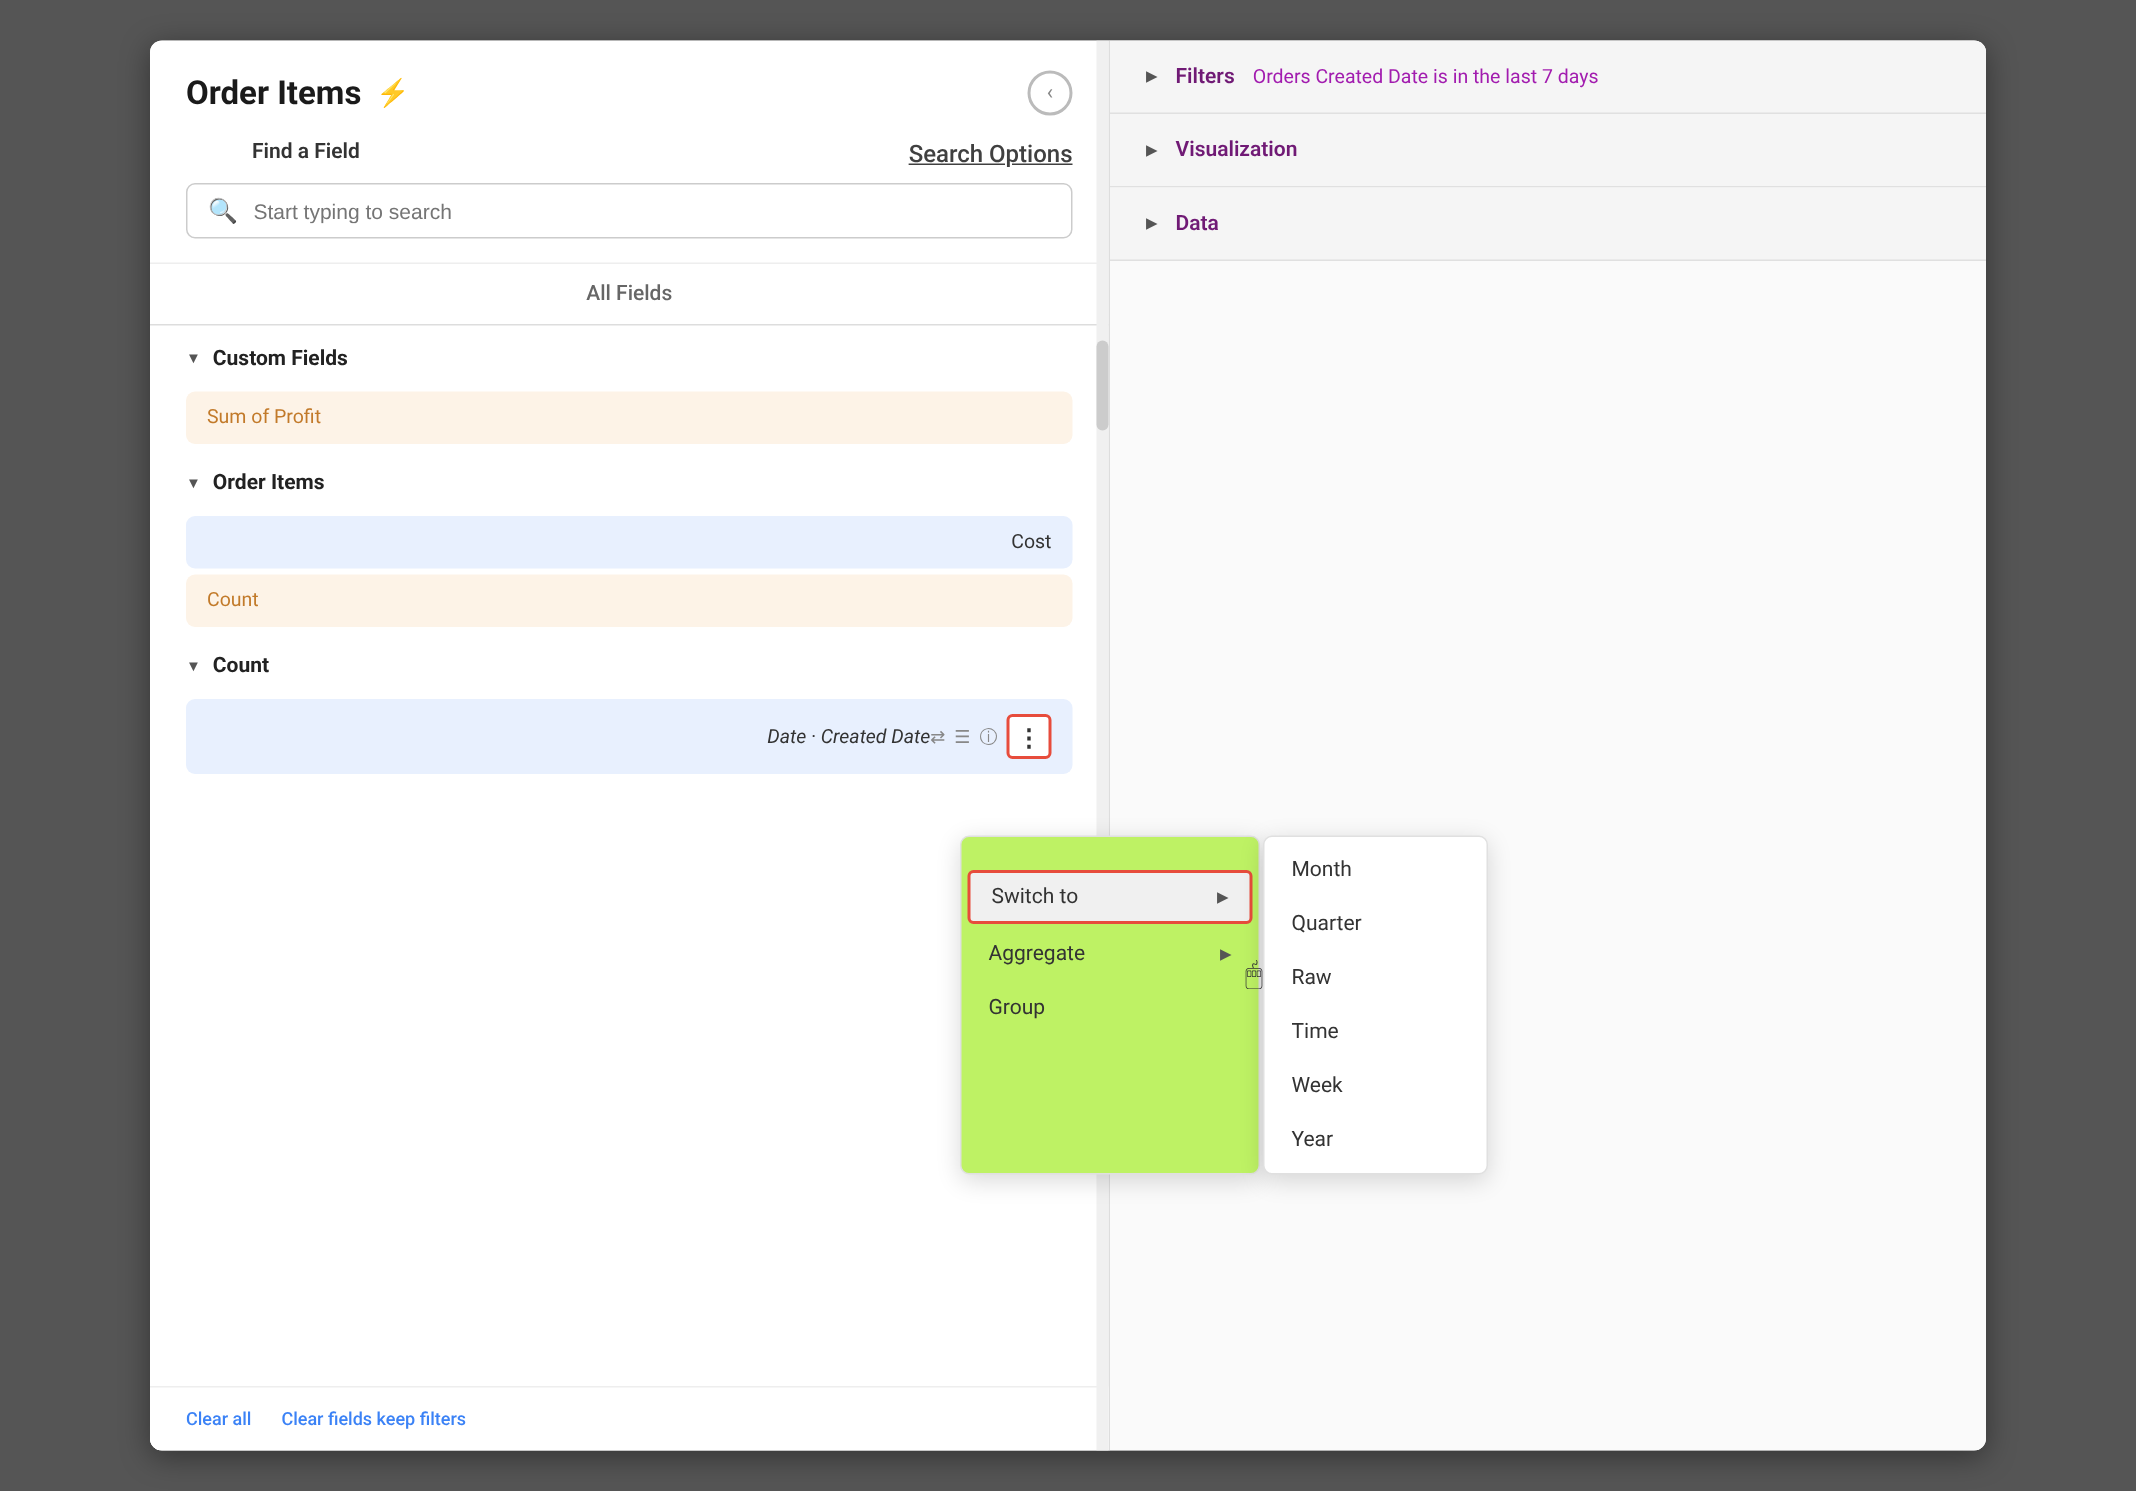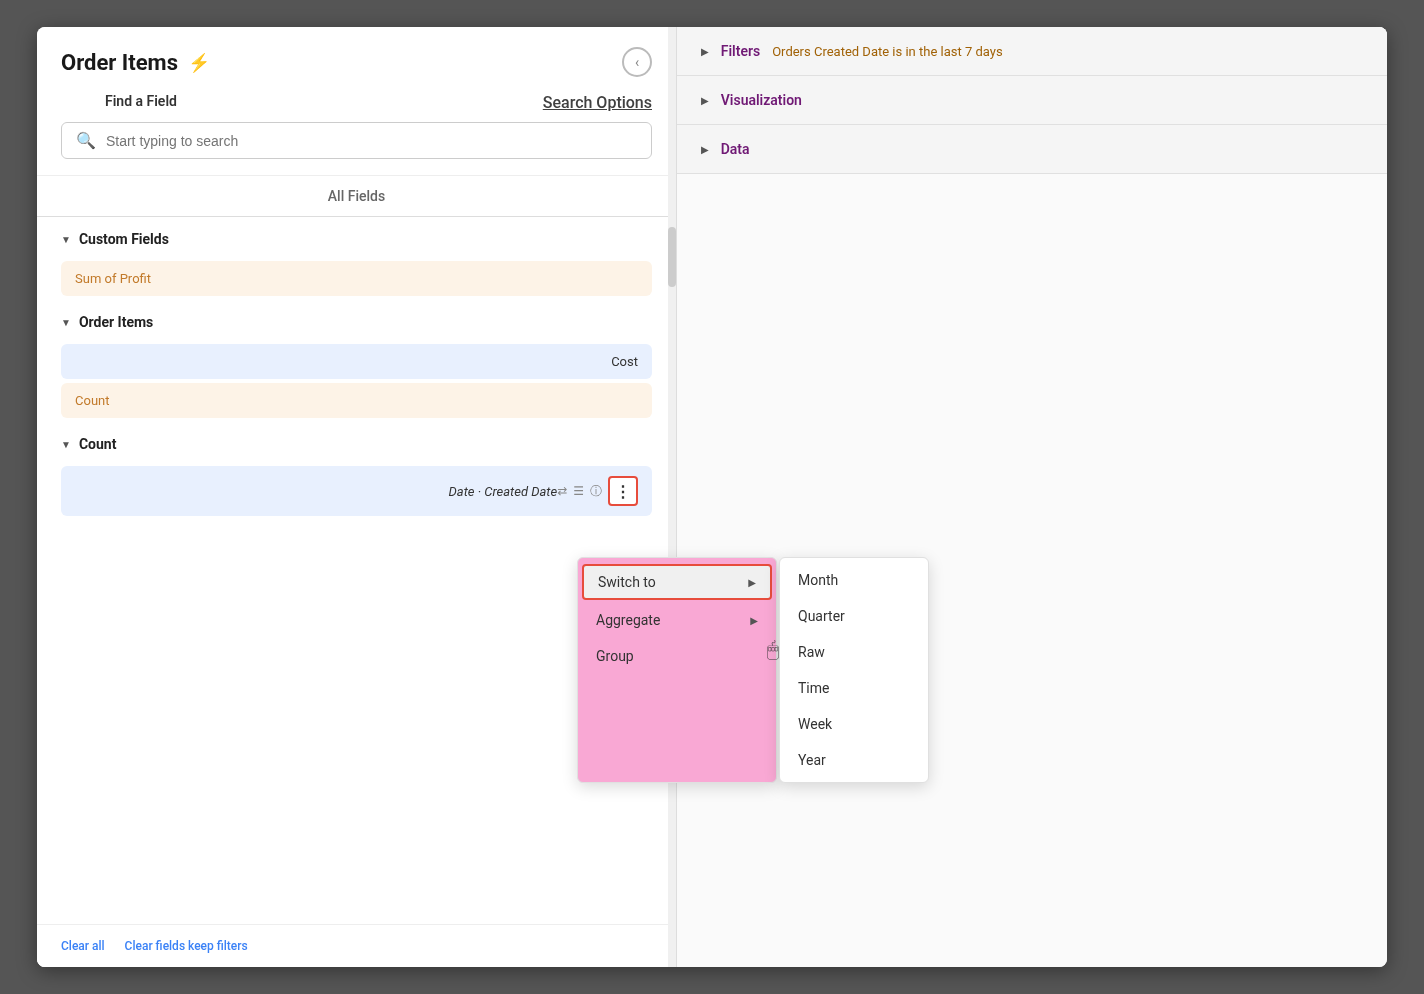--- a/index.html
+++ b/index.html
@@ -9,21 +9,21 @@
       font-size: 14px;
       color: #333;
       display: flex;
       justify-content: center;
       align-items: center;
       min-height: 100vh;
     }
     .window {
       background: #f5f5f5;
       border-radius: 8px;
-      width: 1350px;
+      width: 1224px;
       height: 940px;
       display: flex;
       flex-direction: column;
       overflow: hidden;
       position: relative;
       box-shadow: 0 4px 20px rgba(0,0,0,0.4);
     }
     .main-layout {
       display: flex;
       flex: 1;
@@ -252,41 +252,41 @@
       gap: 12px;
       background: #f5f5f5;
     }
     .right-section-label {
       font-size: 14px;
       font-weight: 600;
       color: #701a75;
     }
     .right-section-detail {
       font-size: 13px;
-      color: #a16207;
+      color: #a21caf;
     }
     .expand-arrow {
       font-size: 10px;
       color: #555;
     }
     
     .context-menu-overlay {
       position: absolute;
       top: 530px;
       left: 540px;
       display: flex;
       z-index: 100;
     }
     .context-menu {
-      background: #f9a8d4;
+      background: #bef264;
       border: 1px solid #e0e0e0;
       border-radius: 6px;
       box-shadow: 0 4px 16px rgba(0,0,0,0.15);
       min-width: 200px;
-      padding: 4px 0;
+      padding: 20px 0;
       overflow: visible;
     }
     .context-menu-item {
       padding: 10px 18px;
       font-size: 14px;
       color: #333;
       cursor: pointer;
       display: flex;
       align-items: center;
       justify-content: space-between;

